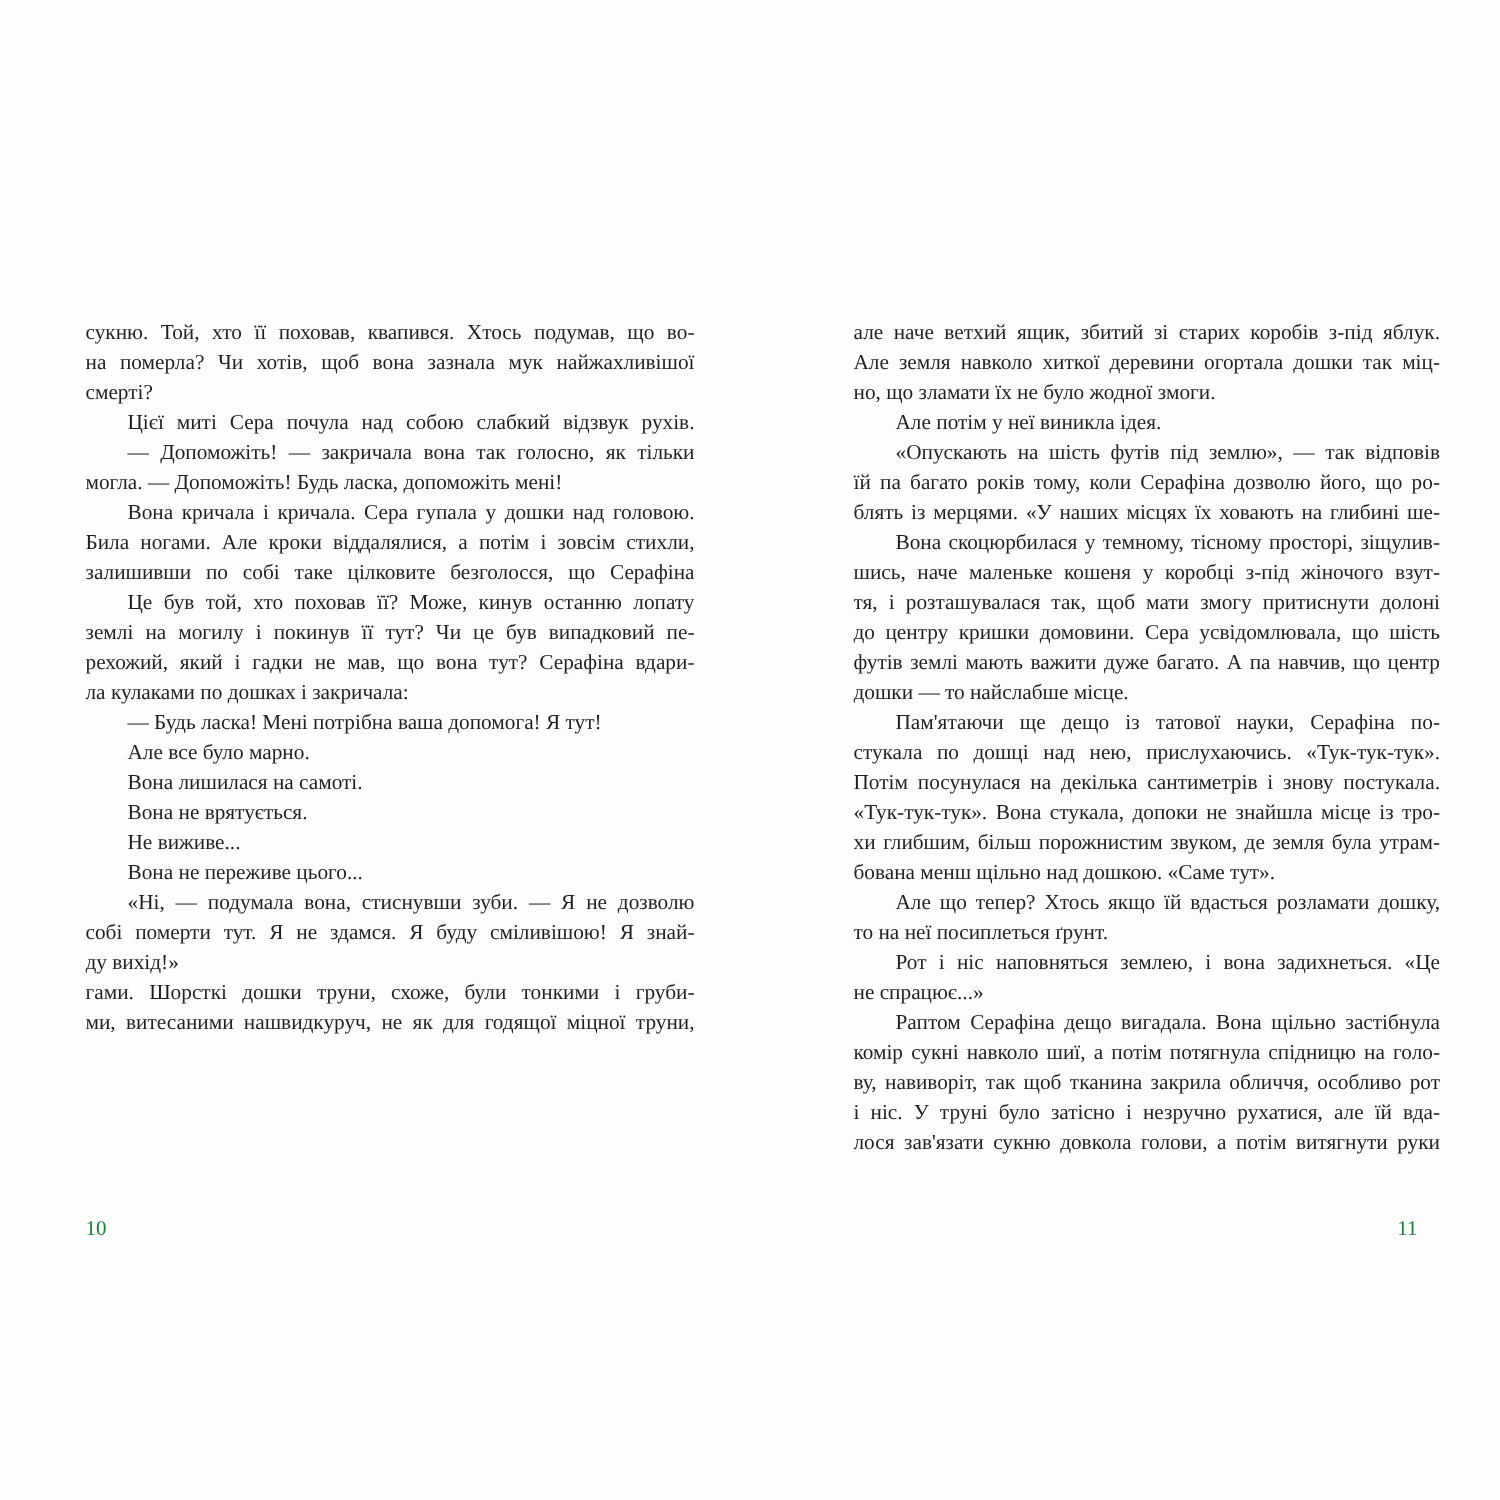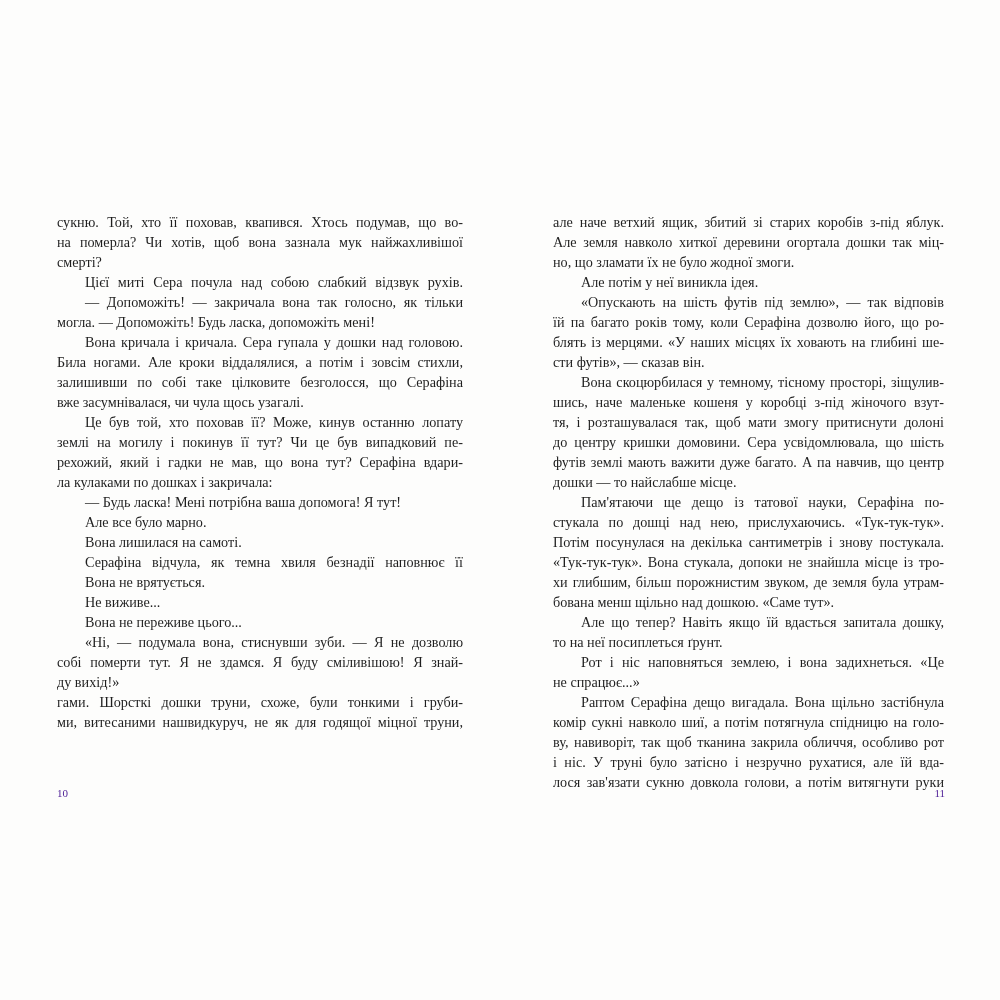--- a/index.html
+++ b/index.html
@@ -17,102 +17,99 @@
   }
   .spread {
     position: absolute;
     inset: 0;
   }
   .page-body {
     position: absolute;
     top: 212px;
   }
   #page-body-left  { left: 57px;  width: 406px; }
-  #page-body-right { left: 553px; width: 391px; font-family: Liberation Serif, serif; }
+  #page-body-right { left: 569px; width: 391px; font-family: Liberation Serif, serif; }
   .line {
     height: 20px;
     line-height: 20px;
     font-size: 14.2px;
     text-align: justify;
     text-align-last: justify;
     overflow: hidden;
     white-space: normal;
   }
   .line.para-end {
     text-align-last: left;
   }
   .line.indent {
     text-indent: 28px;
   }
   .page-number {
     position: absolute;
-    top: 785px;
-    font-size: 11px;
+    top: 812px;
+    font-size: 14px;
     line-height: 16px;
-    color: #4c1d95;
+    color: #15803d;
   }
   #page-number-left  { left: 57px; }
   #page-number-right { left: 903px; width: 42px; text-align: right; }
 </style>
 </head>
 <body>
 
 <div class="spread">
 
   <div class="page-body" id="page-body-left">
       <div class="line">сукню. Той, хто її поховав, квапився. Хтось подумав, що во-</div>
       <div class="line">на померла? Чи хотів, щоб вона зазнала мук найжахливішої</div>
       <div class="line para-end">смерті?</div>
       <div class="line indent">Цієї миті Сера почула над собою слабкий відзвук рухів.</div>
       <div class="line indent">— Допоможіть! — закричала вона так голосно, як тільки</div>
       <div class="line para-end">могла. — Допоможіть! Будь ласка, допоможіть мені!</div>
       <div class="line indent">Вона кричала і кричала. Сера гупала у дошки над головою.</div>
       <div class="line">Била ногами. Але кроки віддалялися, а потім і зовсім стихли,</div>
       <div class="line">залишивши по собі таке цілковите безголосся, що Серафіна</div>
-      <div class="line para-end">вже засумнівалася, чи чула щось узагалі.</div>
       <div class="line indent">Це був той, хто поховав її? Може, кинув останню лопату</div>
       <div class="line">землі на могилу і покинув її тут? Чи це був випадковий пе-</div>
       <div class="line">рехожий, який і гадки не мав, що вона тут? Серафіна вдари-</div>
       <div class="line para-end">ла кулаками по дошках і закричала:</div>
       <div class="line indent para-end">— Будь ласка! Мені потрібна ваша допомога! Я тут!</div>
       <div class="line indent para-end">Але все було марно.</div>
       <div class="line indent para-end">Вона лишилася на самоті.</div>
-      <div class="line indent">Серафіна відчула, як темна хвиля безнадії наповнює її</div>
       <div class="line indent para-end">Вона не врятується.</div>
       <div class="line indent para-end">Не виживе...</div>
       <div class="line indent para-end">Вона не переживе цього...</div>
       <div class="line indent">«Ні, — подумала вона, стиснувши зуби. — Я не дозволю</div>
       <div class="line">собі померти тут. Я не здамся. Я буду сміливішою! Я знай-</div>
       <div class="line para-end">ду вихід!»</div>
       <div class="line">гами. Шорсткі дошки труни, схоже, були тонкими і груби-</div>
       <div class="line">ми, витесаними нашвидкуруч, не як для годящої міцної труни,</div>
     </div>
 
   <div class="page-body" id="page-body-right">
       <div class="line">але наче ветхий ящик, збитий зі старих коробів з-під яблук.</div>
       <div class="line">Але земля навколо хиткої деревини огортала дошки так міц-</div>
       <div class="line para-end">но, що зламати їх не було жодної змоги.</div>
       <div class="line indent para-end">Але потім у неї виникла ідея.</div>
       <div class="line indent">«Опускають на шість футів під землю», — так відповів</div>
       <div class="line">їй па багато років тому, коли Серафіна дозволю його, що ро-</div>
       <div class="line">блять із мерцями. «У наших місцях їх ховають на глибині ше-</div>
-      <div class="line para-end">сти футів», — сказав він.</div>
       <div class="line indent">Вона скоцюрбилася у темному, тісному просторі, зіщулив-</div>
       <div class="line">шись, наче маленьке кошеня у коробці з-під жіночого взут-</div>
       <div class="line">тя, і розташувалася так, щоб мати змогу притиснути долоні</div>
       <div class="line">до центру кришки домовини. Сера усвідомлювала, що шість</div>
       <div class="line">футів землі мають важити дуже багато. А па навчив, що центр</div>
       <div class="line para-end">дошки — то найслабше місце.</div>
       <div class="line indent">Пам'ятаючи ще дещо із татової науки, Серафіна по-</div>
       <div class="line">стукала по дошці над нею, прислухаючись. «Тук-тук-тук».</div>
       <div class="line">Потім посунулася на декілька сантиметрів і знову постукала.</div>
       <div class="line">«Тук-тук-тук». Вона стукала, допоки не знайшла місце із тро-</div>
       <div class="line">хи глибшим, більш порожнистим звуком, де земля була утрам-</div>
       <div class="line para-end">бована менш щільно над дошкою. «Саме тут».</div>
-      <div class="line indent">Але що тепер? Навіть якщо їй вдасться запитала дошку,</div>
+      <div class="line indent">Але що тепер? Хтось якщо їй вдасться розламати дошку,</div>
       <div class="line para-end">то на неї посиплеться ґрунт.</div>
       <div class="line indent">Рот і ніс наповняться землею, і вона задихнеться. «Це</div>
       <div class="line para-end">не спрацює...»</div>
       <div class="line indent">Раптом Серафіна дещо вигадала. Вона щільно застібнула</div>
       <div class="line">комір сукні навколо шиї, а потім потягнула спідницю на голо-</div>
       <div class="line">ву, навиворіт, так щоб тканина закрила обличчя, особливо рот</div>
       <div class="line">і ніс. У труні було затісно і незручно рухатися, але їй вда-</div>
       <div class="line">лося зав'язати сукню довкола голови, а потім витягнути руки</div>
     </div>
 

